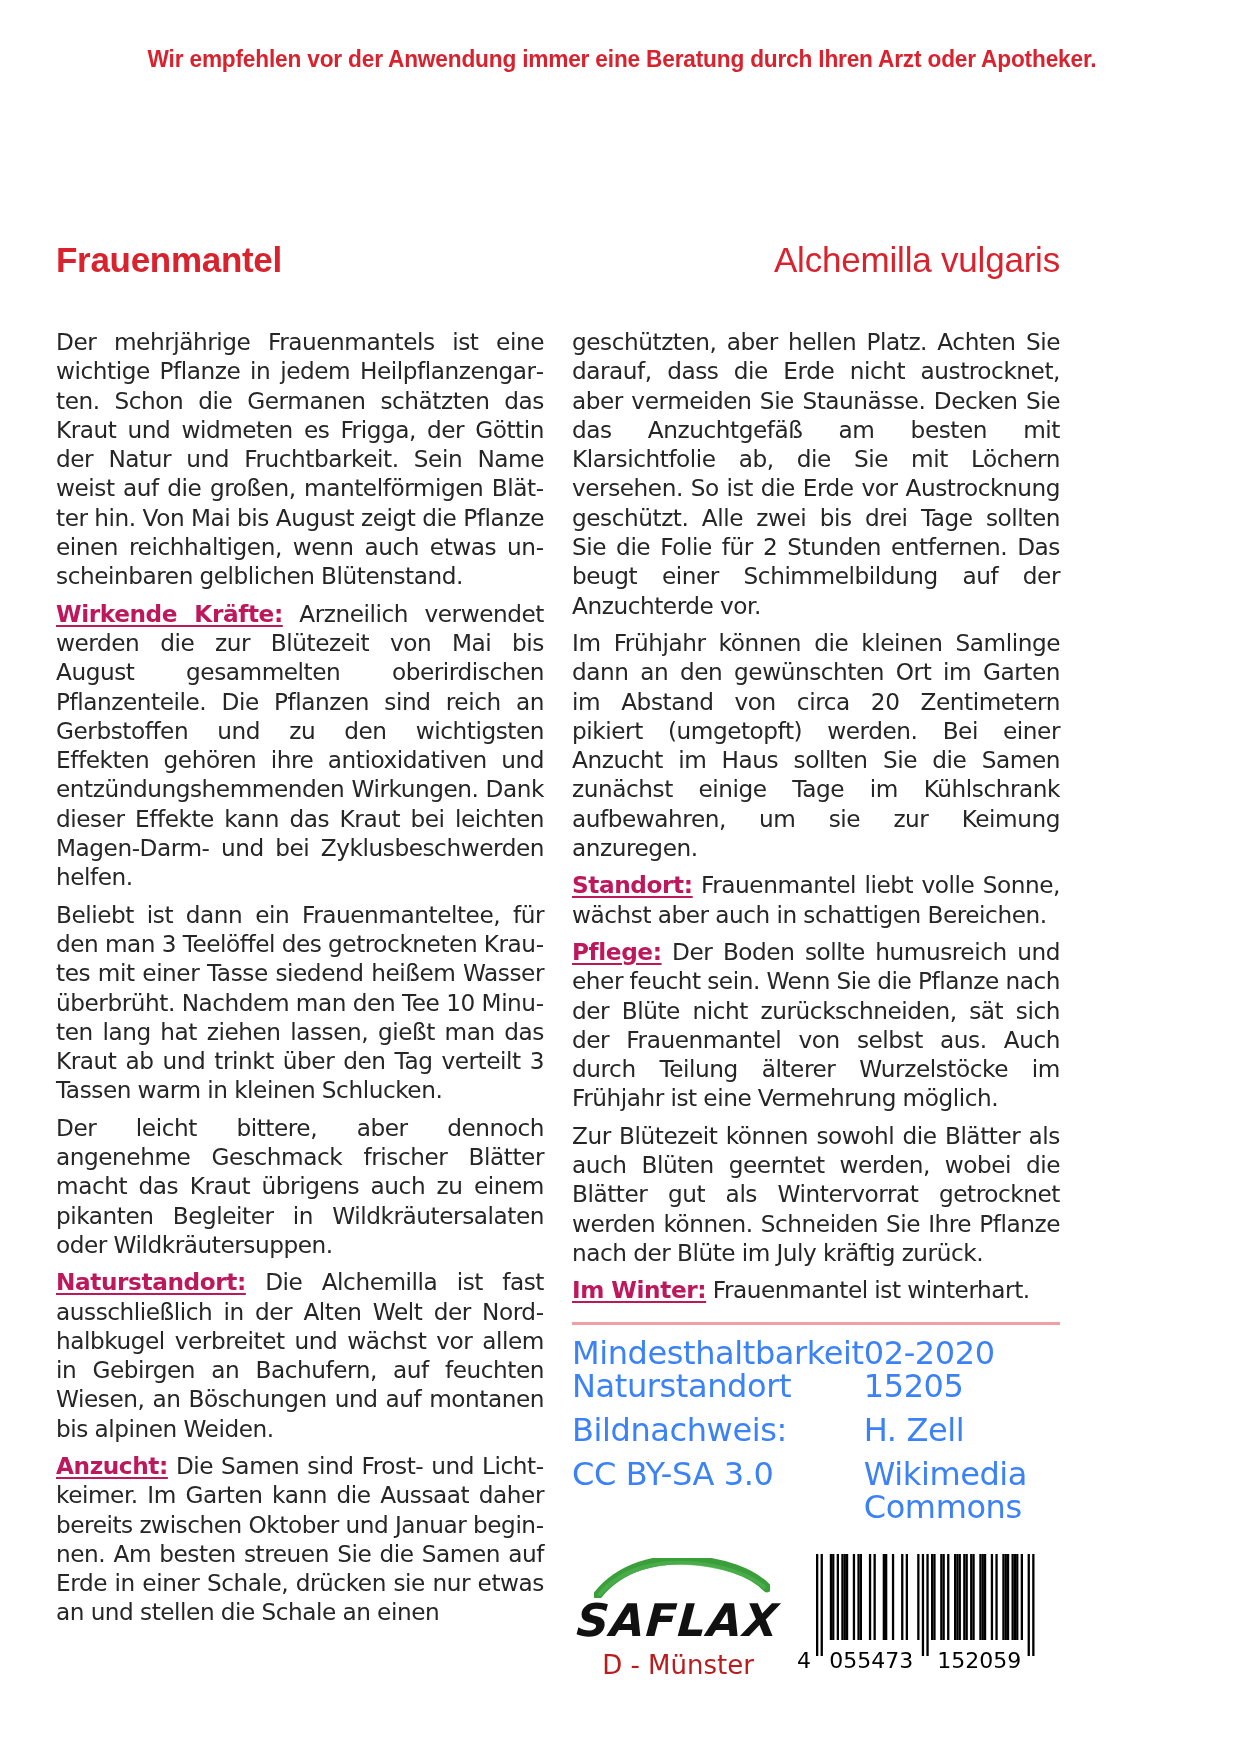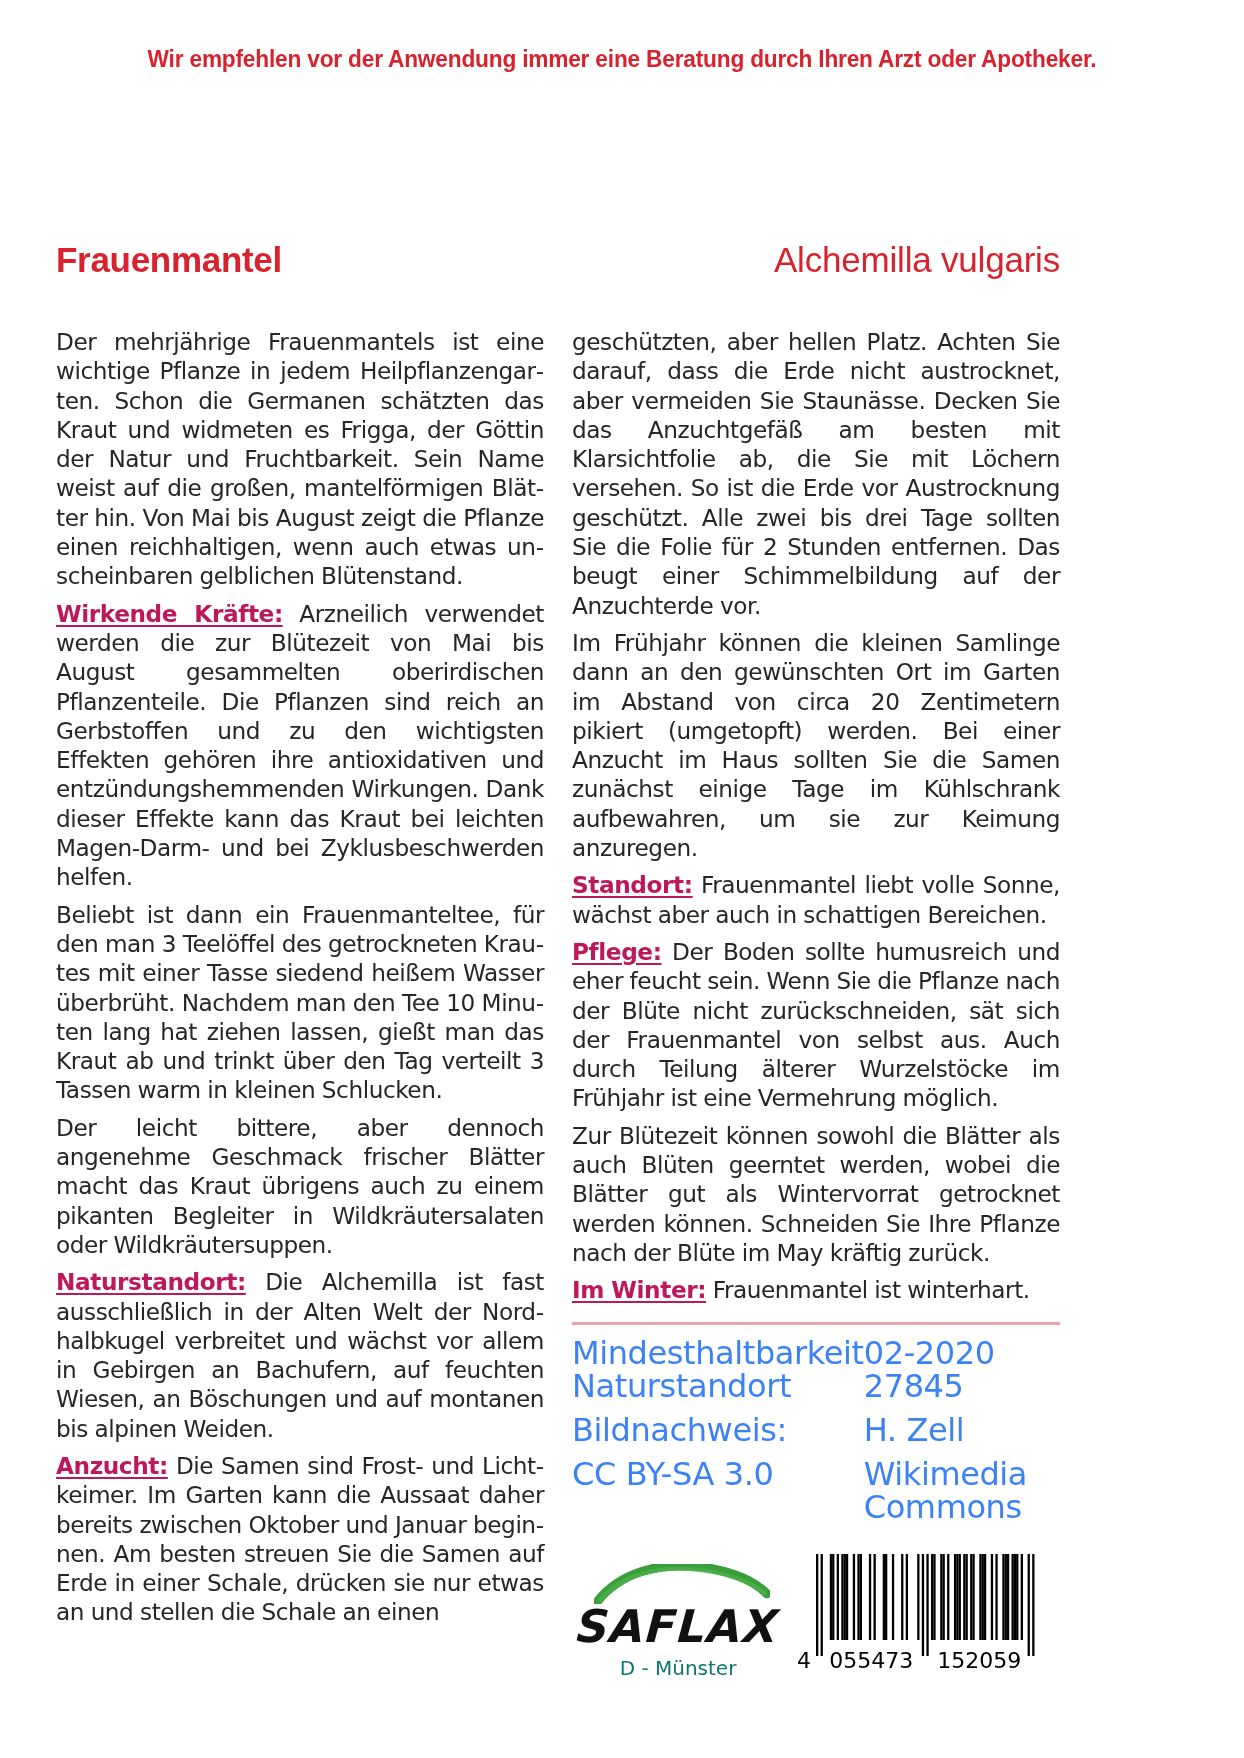--- a/index.html
+++ b/index.html
@@ -95,21 +95,21 @@
   .saflax{
     font-family:"DejaVu Sans",sans-serif;
     font-style:italic;font-weight:bold;
     font-size:45px;letter-spacing:1px;
     color:#111;line-height:50px;margin-top:30px;
     transform:skewX(-4deg);
     text-align:center;
   }
   .muenster{
     font-family:"DejaVu Sans",sans-serif;
-    font-size:20px;color:#0f766e;text-align:center;
+    font-size:26px;color:#b91c1c;text-align:center;
     margin-top:4px;letter-spacing:0px;
   }
   .barcode-wrap{width:270px;}
   .bc-svg{display:block;}
 </style>
 </head>
 <body>
 
 <div class="page">
 
@@ -130,35 +130,35 @@
         <p class="body"><span class="lead">Naturstandort:</span><span> Die Alchemilla ist fast ausschließlich in der Alten Welt der Nord­halbkugel verbreitet und wächst vor allem in Gebirgen an Bachufern, auf feuchten Wiesen, an Böschungen und auf montanen bis alpinen Weiden.</span></p>
         <p class="body"><span class="lead">Anzucht:</span><span> Die Samen sind Frost- und Licht­keimer. Im Garten kann die Aussaat daher bereits zwischen Oktober und Januar begin­nen. Am besten streuen Sie die Samen auf Erde in einer Schale, drücken sie nur etwas an und stellen die Schale an einen</span></p>
       </div>
 
     <div class="col-right">
       <div id="right-col">
           <p class="body"><span>geschützten, aber hellen Platz. Achten Sie darauf, dass die Erde nicht austrocknet, aber vermeiden Sie Staunässe. Decken Sie das Anzuchtgefäß am besten mit Klarsichtfolie ab, die Sie mit Löchern versehen. So ist die Erde vor Austrocknung geschützt. Alle zwei bis drei Tage sollten Sie die Folie für 2 Stunden entfernen. Das beugt einer Schim­melbildung auf der Anzuchterde vor.</span></p>
           <p class="body"><span>Im Frühjahr können die kleinen Samlinge dann an den gewünschten Ort im Garten im Abstand von circa 20 Zentimetern pikiert (umgetopft) werden. Bei einer Anzucht im Haus sollten Sie die Samen zunächst einige Tage im Kühlschrank aufbewahren, um sie zur Keimung anzuregen.</span></p>
           <p class="body"><span class="lead">Standort:</span><span> Frauenmantel liebt volle Sonne, wächst aber auch in schattigen Bereichen.</span></p>
           <p class="body"><span class="lead">Pflege:</span><span> Der Boden sollte humusreich und eher feucht sein. Wenn Sie die Pflanze nach der Blüte nicht zurückschneiden, sät sich der Frauenmantel von selbst aus. Auch durch Teilung älterer Wurzelstöcke im Frühjahr ist eine Vermehrung möglich.</span></p>
-          <p class="body"><span>Zur Blütezeit können sowohl die Blätter als auch Blüten geerntet werden, wobei die Blätter gut als Wintervorrat getrocknet werden können. Schneiden Sie Ihre Pflanze nach der Blüte im May kräftig zurück.</span></p>
+          <p class="body"><span>Zur Blütezeit können sowohl die Blätter als auch Blüten geerntet werden, wobei die Blätter gut als Wintervorrat getrocknet werden können. Schneiden Sie Ihre Pflanze nach der Blüte im July kräftig zurück.</span></p>
           <p class="body"><span class="lead">Im Winter:</span><span> Frauenmantel ist winterhart.</span></p>
         </div>
 
       <hr class="divider">
 
       <table class="meta">
         <tbody id="meta-body">
             <tr>
               <td class="k">Mindesthaltbarkeit</td>
               <td class="v">02-2020</td>
             </tr>
             <tr>
               <td class="k">Naturstandort</td>
-              <td class="v">27845</td>
+              <td class="v">15205</td>
             </tr>
             <tr class="gap">
               <td class="k">Bildnachweis:</td>
               <td class="v">H. Zell</td>
             </tr>
             <tr class="gap">
               <td class="k">CC BY-SA 3.0</td>
               <td class="v plain">Wikimedia Commons</td>
             </tr>
           </tbody>

